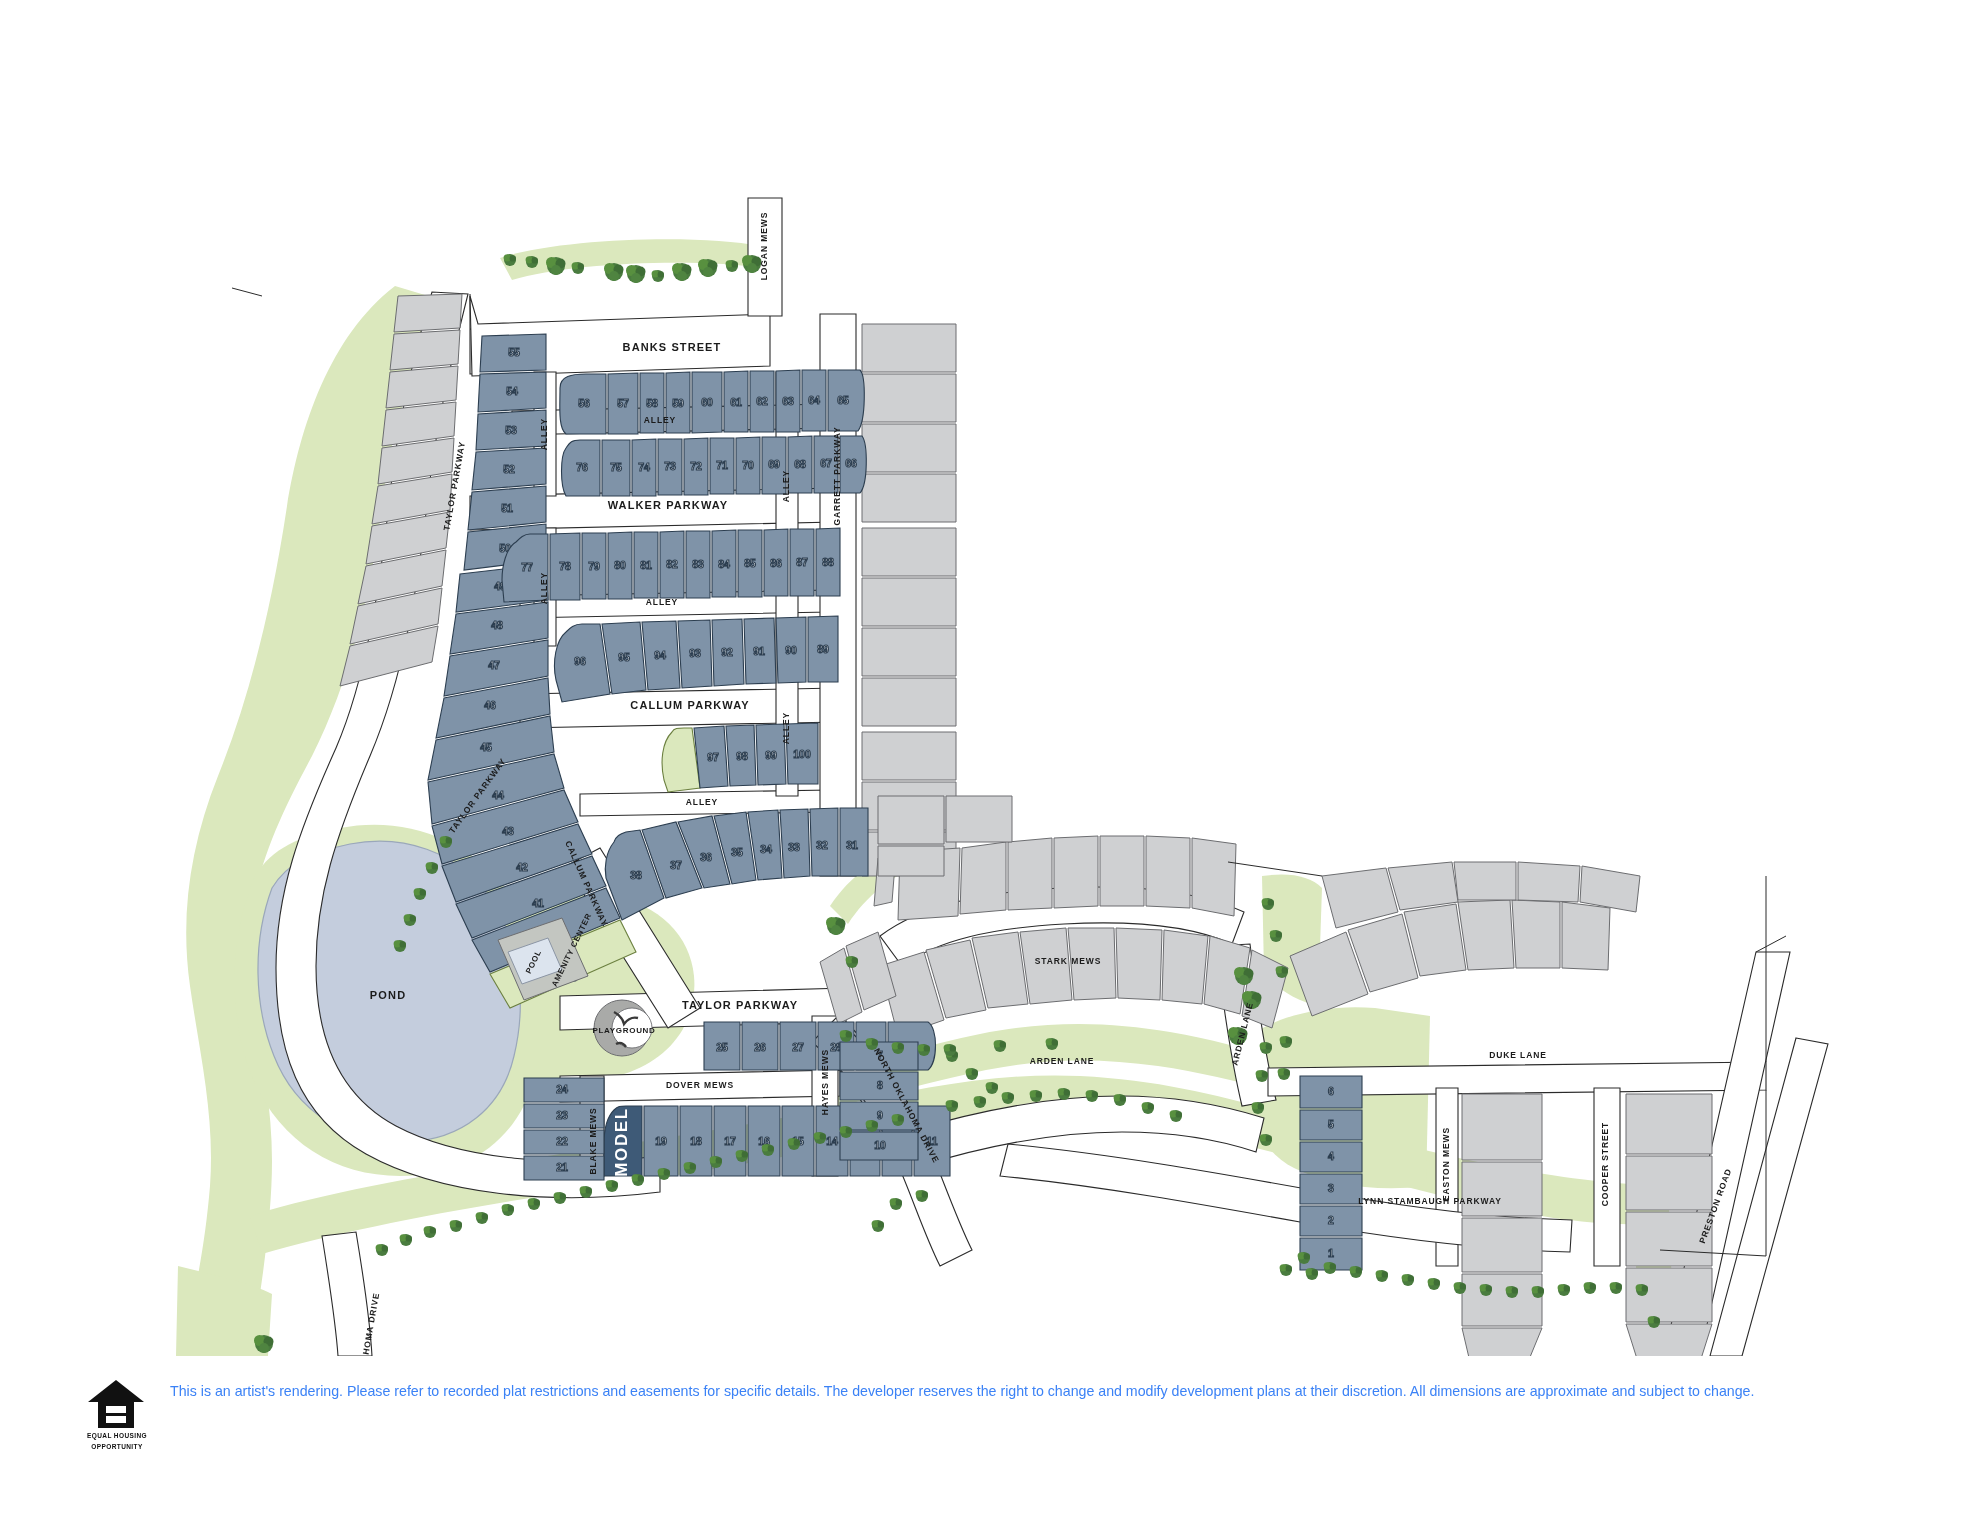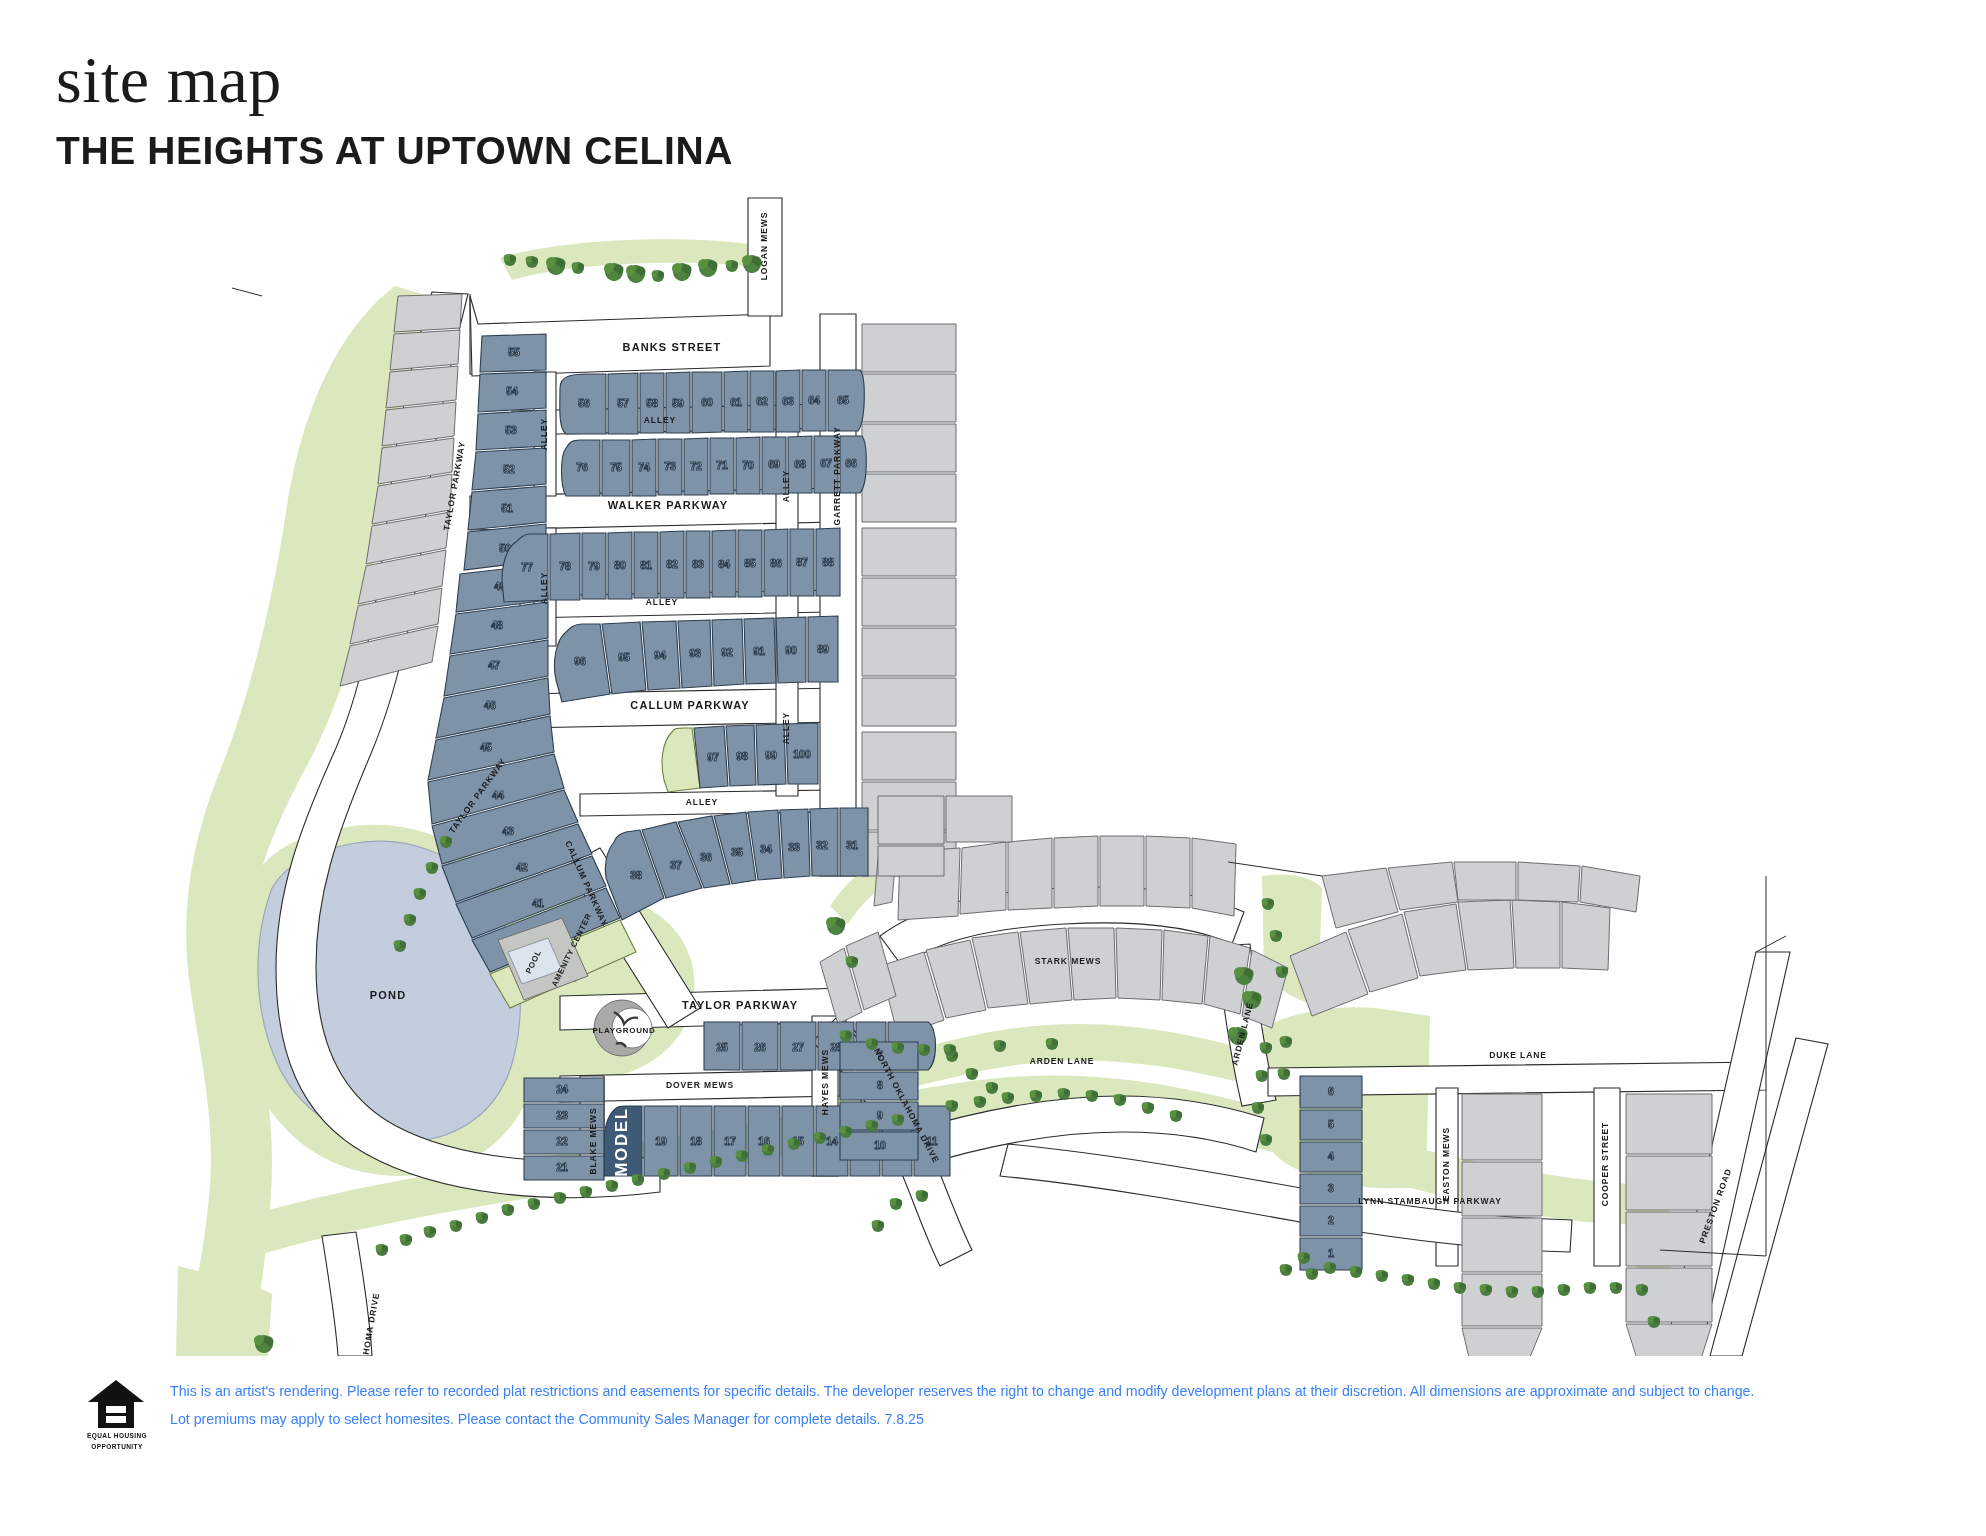--- a/index.html
+++ b/index.html
@@ -43,24 +43,20 @@
   .streetsm{fill:#1b1b1b;font-size:8.5px;font-weight:700;letter-spacing:.9px;text-anchor:middle;dominant-baseline:middle;}
   .amen{fill:#1b1b1b;font-size:8px;font-weight:700;letter-spacing:.7px;text-anchor:middle;dominant-baseline:middle;}
   .pondlbl{fill:#1b1b1b;font-size:11px;font-weight:700;letter-spacing:1.2px;text-anchor:middle;dominant-baseline:middle;}
   .modellbl{fill:#ffffff;font-size:17px;font-weight:700;letter-spacing:1.6px;text-anchor:middle;dominant-baseline:middle;}
 </style>
 </head>
 <body>
 
 <div class="page">
 
-  <div class="hdr">
-    <div class="t1">site map</div>
-    <div class="t2">THE HEIGHTS AT UPTOWN CELINA</div>
-  </div>
 
   <svg id="map" viewBox="0 0 1986 1180">
     <defs>
       <clipPath id="cp">
           <rect x="0" y="0" width="1986" height="1180"></rect>
         </clipPath>
       <g id="treeGlyph">
         <circle cx="0" cy="0" r="9" fill="#4a7c3f"></circle>
         <circle cx="-4.5" cy="-3.5" r="5.5" fill="#58903f"></circle>
         <circle cx="4.5" cy="-2.5" r="5" fill="#3f6e36"></circle>
@@ -704,17 +700,16 @@
       <svg viewBox="0 0 60 52" width="60" height="52">
         <path d="M30 2 L58 24 L48 24 L48 50 L12 50 L12 24 L2 24 Z" fill="#111"></path>
         <rect x="20" y="28" width="20" height="7" fill="#fff"></rect>
         <rect x="20" y="38" width="20" height="7" fill="#fff"></rect>
       </svg>
       <div class="ehotxt">EQUAL HOUSING</div>
       <div class="ehotxt">OPPORTUNITY</div>
     </div>
     <div class="disc">
       <div>This is an artist's rendering. Please refer to recorded plat restrictions and easements for specific details. The developer reserves the right to change and modify development plans at their discretion. All dimensions are approximate and subject to change.</div>
-      <div>Lot premiums may apply to select homesites. Please contact the Community Sales Manager for complete details. 7.8.25</div>
     </div>
   </div>
 
 </div>
 
 </body></html>

